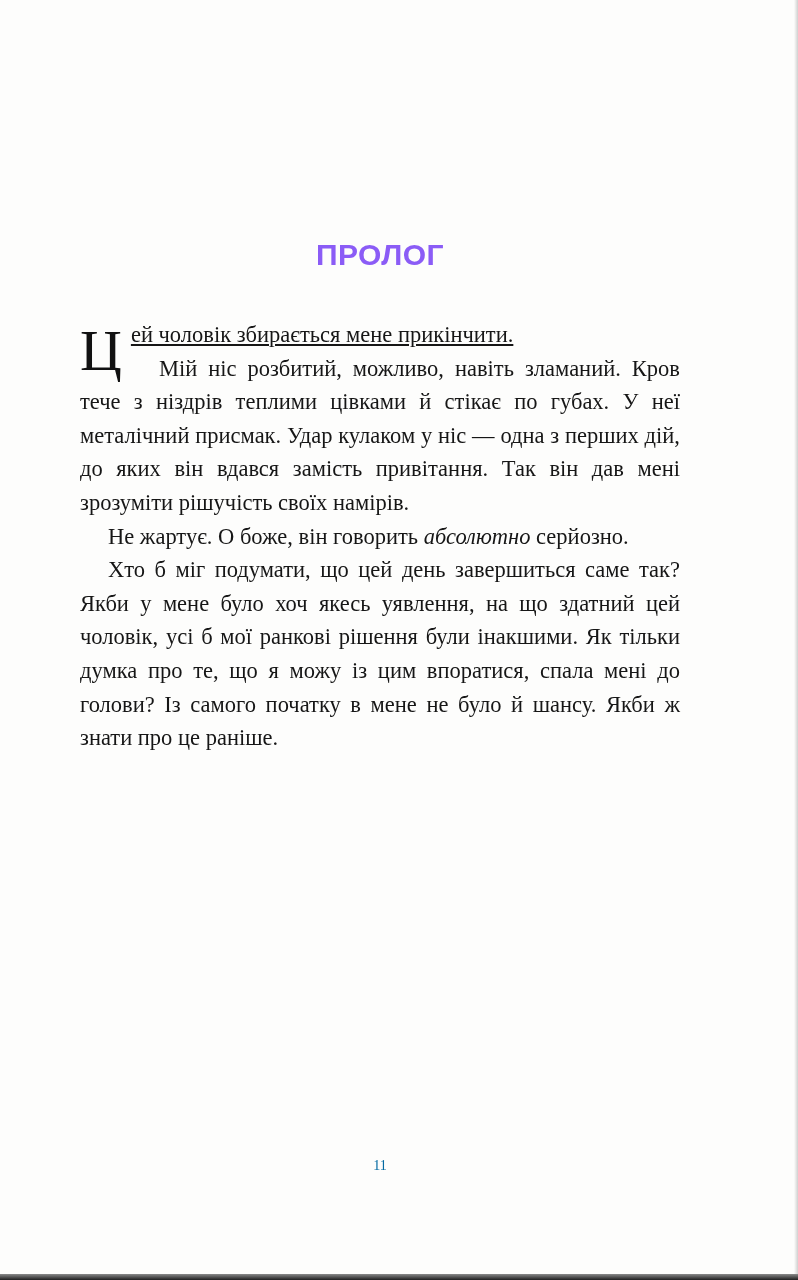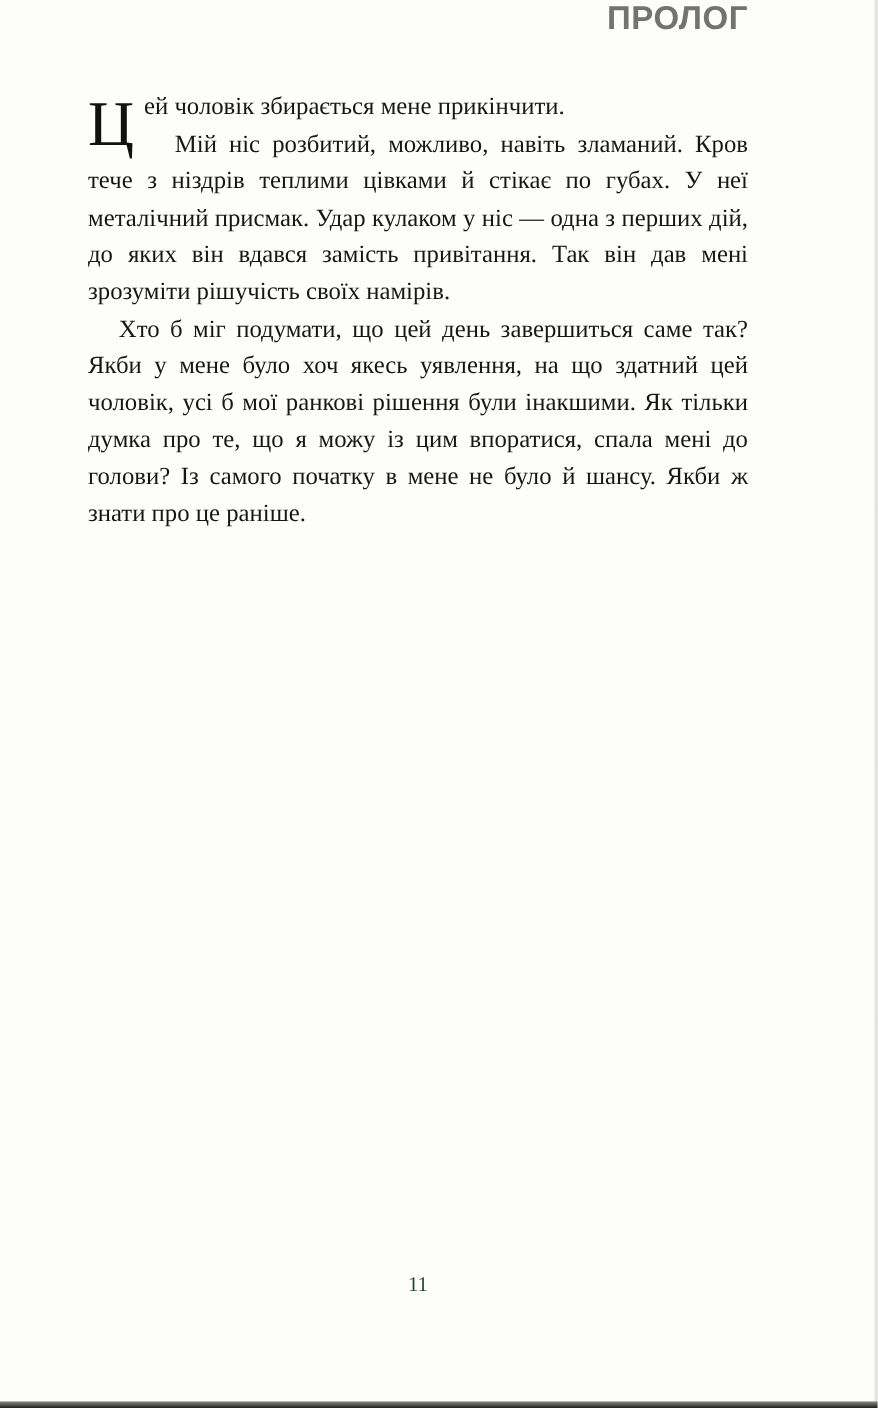--- a/index.html
+++ b/index.html
@@ -18,58 +18,60 @@
     margin: 0 auto;
   }
   .content {
     position: absolute;
     left: 80px;
     top: 0;
     width: 600px;
   }
   .title {
     margin: 0;
-    text-align: right;
+    padding-top: 238px;
+    text-align: center;
     font-family: "Liberation Sans", sans-serif;
     font-weight: 700;
     font-size: 30px;
     letter-spacing: 0.5px;
-    color: #737373;
+    color: #8b5cf6;
   }
   .body-text {
     margin-top: 46px;
     font-size: 22.5px;
     line-height: 33.6px;
   }
   .body-text p {
     margin: 0;
     text-indent: 28px;
     text-align: justify;
   }
   .body-text p.no-indent {
     text-indent: 0;
+    text-decoration: underline;
   }
   .body-text em {
     font-style: italic;
   }
   .drop-cap {
     float: left;
     font-size: 58px;
     line-height: 50px;
     padding: 8px 9px 0 0;
     color: #111111;
   }
   .page-number {
     position: absolute;
     left: 80px;
     top: 1158px;
     width: 600px;
     text-align: center;
-    font-size: 19px;
-    color: #14532d;
+    font-size: 14px;
+    color: #0369a1;
   }
   .scan-edge-right {
     position: absolute;
     top: 0;
     right: 0;
     width: 4px;
     height: 100%;
     background: linear-gradient(to right, rgba(0,0,0,0.0), rgba(0,0,0,0.18));
   }
   .scan-edge-bottom {
@@ -85,19 +87,20 @@
 <body>
 
 <div class="page">
   <div class="content">
     <h1 class="title">ПРОЛОГ</h1>
     <div class="body-text">
       <span class="drop-cap">Ц</span>
 
     <p class="no-indent"><span>ей чоловік збирається мене прикінчити.</span></p>
         <p><span>Мій ніс розбитий, можливо, навіть зламаний. Кров тече з ніздрів теплими цівками й стікає по губах. У неї металічний присмак. Удар кулаком у ніс — одна з перших дій, до яких він вдався замість привітання. Так він дав мені зрозуміти рішучість своїх намірів.</span></p>
+        <p><span>Не жартує. О боже, він говорить </span><em>абсолютно</em><span> серйозно.</span></p>
         <p><span>Хто б міг подумати, що цей день завершиться саме так? Якби у мене було хоч якесь уявлення, на що здатний цей чоловік, усі б мої ранкові рішення були інакшими. Як тільки думка про те, що я можу із цим впоратися, спала мені до голови? Із самого початку в мене не було й шансу. Якби ж знати про це раніше.</span></p>
       </div>
   </div>
   <div class="page-number">11</div>
   <div class="scan-edge-right"></div>
   <div class="scan-edge-bottom"></div>
 </div>
 
 </body></html>

